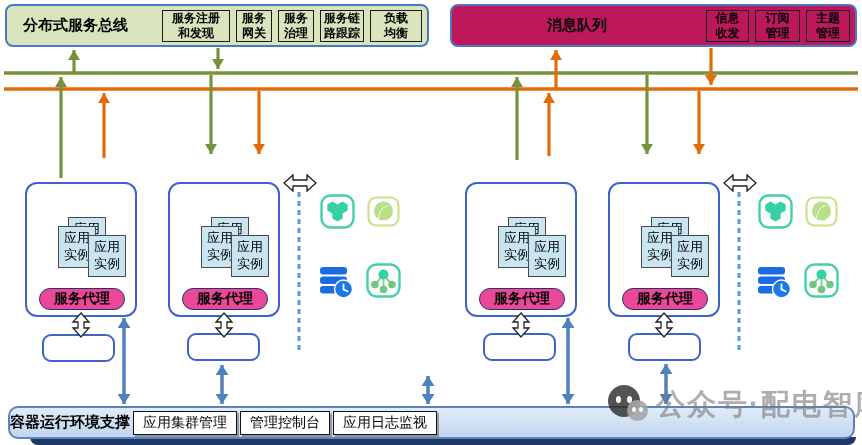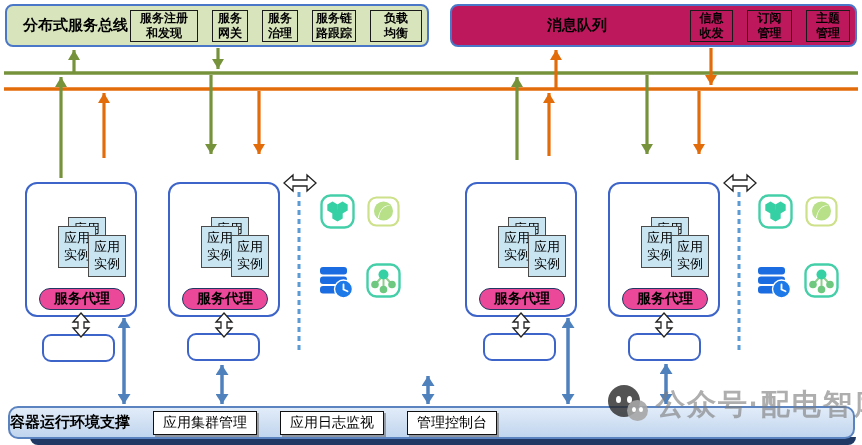--- a/index.html
+++ b/index.html
@@ -11,21 +11,21 @@
   .top-box{
     position:absolute;top:4px;height:43px;border-radius:8px;
     border:2.5px solid #4a77c8;box-sizing:border-box;
     display:flex;align-items:center;
   }
   .top-box.green{left:5px;width:424px;background:#d7e4bc;}
   .top-box.orange{left:450px;width:407px;background:#be185d;}
   .top-title{font-weight:bold;font-size:15px;white-space:nowrap;}
   .top-box.green .top-title{margin-left:16px;}
   .top-box.orange .top-title{margin-left:95px;}
-  .chip-row{display:flex;gap:14px;margin-left:auto;margin-right:5px;align-items:center;}
+  .chip-row{display:flex;gap:6px;margin-left:auto;margin-right:5px;align-items:center;}
   .chip{
     height:32px;border:1.6px solid #1a1a1a;background:transparent;
     display:flex;align-items:center;justify-content:center;text-align:center;
     font-size:12px;font-weight:bold;line-height:1.25;white-space:pre-line;box-sizing:border-box;
   }
   
   .container-box{
     position:absolute;top:182px;width:112px;height:135px;background:#fff;
     border:2.5px solid #3d64c8;border-radius:12px;box-sizing:border-box;
   }
@@ -53,21 +53,21 @@
     position:absolute;left:30px;top:437px;width:826px;height:8px;background:#1f3864;
     border-radius:0 0 10px 10px;z-index:0;
   }
   .bottom-bar{
     position:absolute;left:8px;top:406px;width:847px;height:33px;
     background:linear-gradient(#e2ecf9,#c0d5ee);border:2px solid #5b83c0;border-radius:10px;
     box-sizing:border-box;display:flex;align-items:center;z-index:1;
   }
   .bar-title{font-weight:bold;font-size:15px;white-space:nowrap;}
   .bar-chip{
-    margin-left:23px;background:#fff;border:1.3px solid #111;
+    margin-left:3px;background:#fff;border:1.3px solid #111;
     box-shadow:2px 2px 0 rgba(100,100,100,.55);
     font-size:14px;padding:2px 9px;white-space:nowrap;
   }
   
   .watermark{position:absolute;left:608px;top:385px;z-index:5;display:flex;align-items:center;}
   .wm-icon{position:relative;width:44px;height:40px;}
   .wm-bub{position:absolute;border-radius:50%;}
   .wm-bub.big{left:0;top:0;width:32px;height:32px;background:rgba(40,40,40,.8);}
   .wm-bub.small{left:19px;top:15px;width:21px;height:21px;background:rgba(165,165,165,.9);}
   .wm-eye{position:absolute;background:#fff;border-radius:50%;}
@@ -219,22 +219,22 @@
       <circle cx="9" cy="21.5" r="3.8" fill="#6fc87f"></circle>
       <circle cx="26" cy="21.5" r="3.8" fill="#6fc87f"></circle>
       <circle cx="17.5" cy="26.5" r="3.8" fill="#6fc87f"></circle>
     </svg>
   </div>
 
   <div class="navy-strip"></div>
   <div class="bottom-bar">
     <span class="bar-title">容器运行环境支撑</span>
     <span class="bar-chip">应用集群管理</span>
+    <span class="bar-chip">管理控制台</span>
     <span class="bar-chip">应用日志监视</span>
-    <span class="bar-chip">管理控制台</span>
   </div>
 
   <div class="watermark">
     <span class="wm-icon">
       <span class="wm-bub big">
         <span class="wm-eye" style="left:8px;top:11px;width:5px;height:7px"></span>
         <span class="wm-eye" style="left:19px;top:11px;width:5px;height:7px"></span>
       </span>
       <span class="wm-bub small">
         <span class="wm-eye" style="left:5px;top:7px;width:4px;height:5px"></span>

